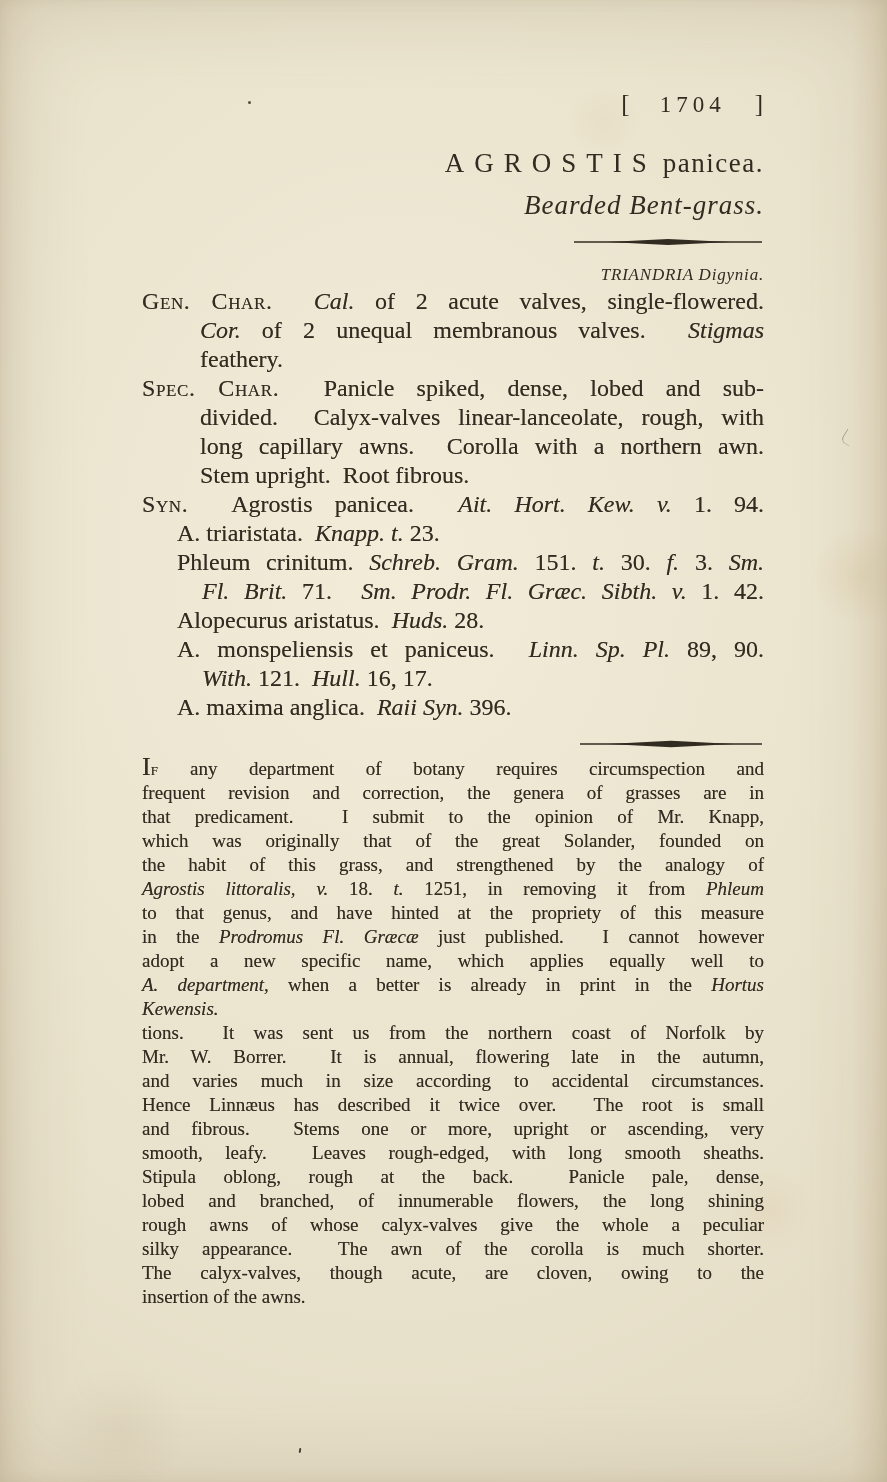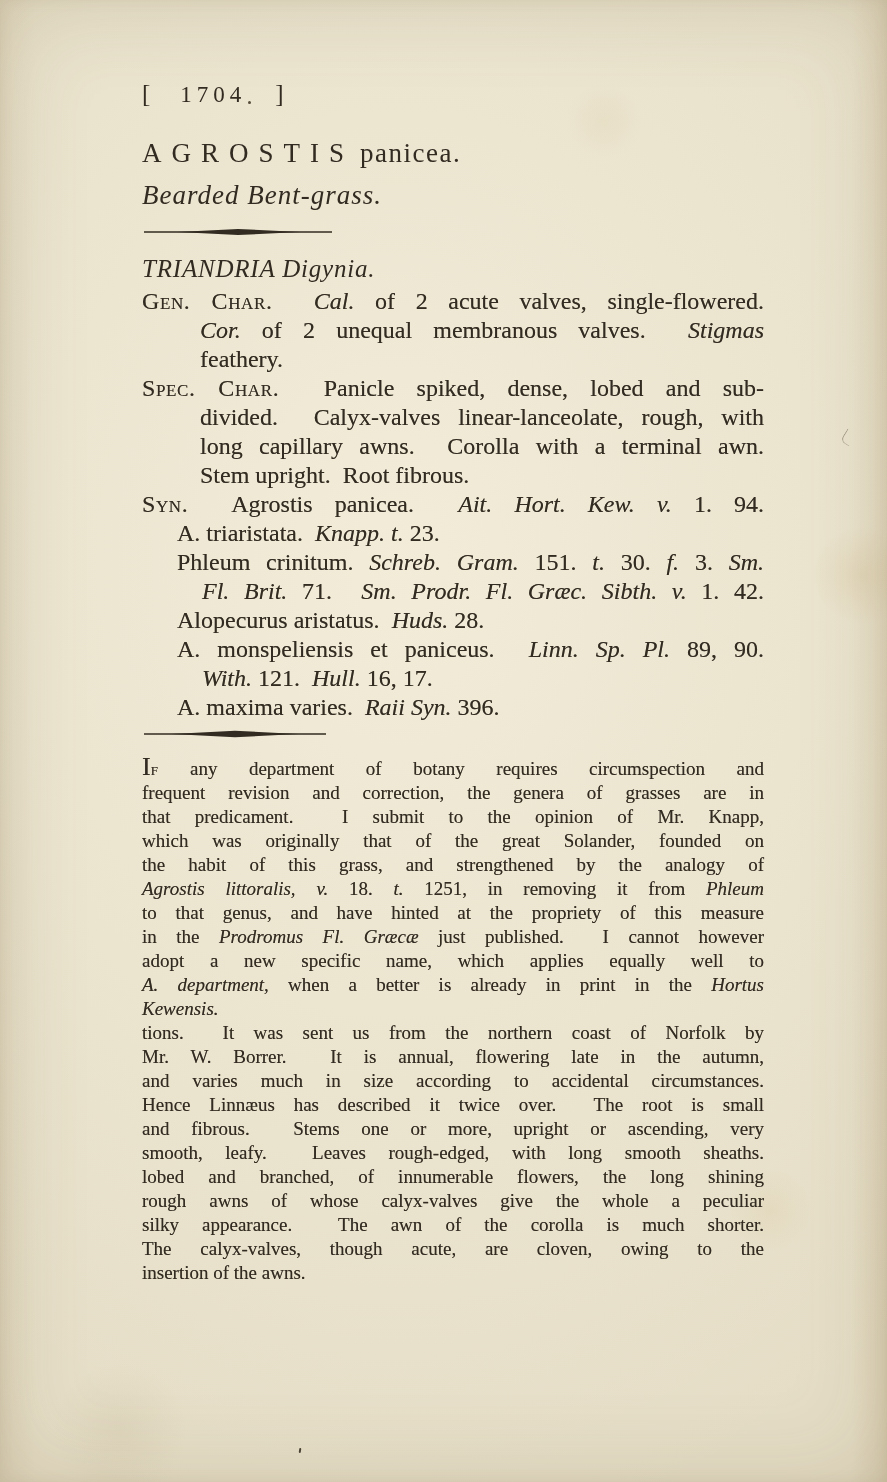--- a/index.html
+++ b/index.html
@@ -14,38 +14,38 @@
     background-image:
       radial-gradient(ellipse 120% 90% at 45% 38%, rgba(252,248,232,0.55), rgba(252,248,232,0) 75%),
       radial-gradient(circle 55px at 604px 121px, rgba(190,160,100,0.12), rgba(190,160,100,0) 70%),
       radial-gradient(circle 70px at 862px 575px, rgba(185,150,85,0.20), rgba(185,150,85,0) 70%),
       radial-gradient(circle 60px at 770px 1210px, rgba(185,150,85,0.10), rgba(185,150,85,0) 70%),
       radial-gradient(circle 90px at 120px 1430px, rgba(150,130,90,0.10), rgba(150,130,90,0) 75%),
       linear-gradient(to right, rgba(150,125,80,0.08), rgba(150,125,80,0) 4%, rgba(150,125,80,0) 96%, rgba(160,130,80,0.14));
     box-shadow: inset 0 0 90px rgba(120,100,60,0.20), inset 0 0 14px rgba(120,100,60,0.10);
   }
   .abs { position:absolute; }
-  .centered { left:142px; width:622px; text-align:left; }
+  .centered { left:142px; width:622px; text-align:right;margin-top:10px; }
 
   .pagenum { top:80px; font-size:23px; letter-spacing:1px; }
   .pagenum .digits { margin:0 29px; letter-spacing:5px; }
   .pagenum .brk { font-size:25px; }
 
   .plate-title { top:138px; font-size:27px; white-space:nowrap; }
   .plate-title .genus { letter-spacing:10px; }
   .plate-title .species { margin-left:6px; letter-spacing:1.5px; }
 
   .subtitle { top:180px; font-size:27px; font-style:italic; letter-spacing:1px; }
 
   .divider { height:10px; line-height:0; }
   .divider-1 { top:227px; }
   .divider-2 { top:729px; }
   .divider svg { display:inline-block; }
 
-  .taxonomy { top:255px; font-size:25px; font-style:italic; letter-spacing:0.8px; }
+  .taxonomy { top:255px; font-size:17px; font-style:italic; letter-spacing:0.8px; }
 
   .textblock { left:142px; width:622px; }
   .descr { top:287px; font-size:24px; line-height:29px; }
   .bodytext { top:755px; font-size:19px; line-height:24px; }
 
   .line { white-space:pre-wrap; text-shadow:0 0 0.5px rgba(50,43,33,0.55); }
   .line.j { text-align:justify; text-align-last:justify; }
   .i0 { margin-left:0; }
   .i1 { margin-left:58px; }
   .is { margin-left:35px; }
@@ -84,30 +84,30 @@
   </div>
 
   <div class="abs centered taxonomy">TRIANDRIA Digynia.</div>
 
   <div class="abs textblock descr">
       <div class="line i0 j"><span class="sc">Gen. Char.</span><span>  </span><span class="it">Cal.</span><span> of 2 acute valves, single-flowered.</span></div>
       <div class="line i1 j"><span class="it">Cor.</span><span> of 2 unequal membranous valves.  </span><span class="it">Stigmas</span></div>
       <div class="line i1"><span>feathery.</span></div>
       <div class="line i0 j"><span class="sc">Spec. Char.</span><span>  Panicle spiked, dense, lobed and sub-</span></div>
       <div class="line i1 j"><span>divided.  Calyx-valves linear-lanceolate, rough, with</span></div>
-      <div class="line i1 j"><span>long capillary awns.  Corolla with a terminal awn.</span></div>
+      <div class="line i1 j"><span>long capillary awns.  Corolla with a northern awn.</span></div>
       <div class="line i1"><span>Stem upright.  Root fibrous.</span></div>
       <div class="line i0 j"><span class="sc">Syn.</span><span>  Agrostis panicea.  </span><span class="it">Ait. Hort. Kew. v.</span><span> 1. 94.</span></div>
       <div class="line is"><span>A. triaristata.  </span><span class="it">Knapp. t.</span><span> 23.</span></div>
       <div class="line is j"><span>Phleum crinitum. </span><span class="it">Schreb. Gram.</span><span> 151. </span><span class="it">t.</span><span> 30. </span><span class="it">f.</span><span> 3. </span><span class="it">Sm.</span></div>
       <div class="line i2 j"><span class="it">Fl. Brit.</span><span> 71.  </span><span class="it">Sm. Prodr. Fl. Græc. Sibth. v.</span><span> 1. 42.</span></div>
       <div class="line is"><span>Alopecurus aristatus.  </span><span class="it">Huds.</span><span> 28.</span></div>
       <div class="line is j"><span>A. monspeliensis et paniceus.  </span><span class="it">Linn. Sp. Pl.</span><span> 89, 90.</span></div>
       <div class="line i2"><span class="it">With.</span><span> 121.  </span><span class="it">Hull.</span><span> 16, 17.</span></div>
-      <div class="line is"><span>A. maxima varies.  </span><span class="it">Raii Syn.</span><span> 396.</span></div>
+      <div class="line is"><span>A. maxima anglica.  </span><span class="it">Raii Syn.</span><span> 396.</span></div>
     </div>
 
   <div class="abs centered divider divider-2">
     <svg width="186" height="10" viewBox="0 0 186 10">
       <line x1="2" y1="5" x2="184" y2="5" stroke="#322b21" stroke-width="1.3"></line>
       <polygon points="30,5 93,1.7 156,5 93,8.3" fill="#322b21"></polygon>
     </svg>
   </div>
 
   <div class="abs textblock bodytext">
@@ -121,20 +121,21 @@
       <div class="line i0 j"><span>in the </span><span class="it">Prodromus Fl. Græcæ</span><span> just published.  I cannot however</span></div>
       <div class="line i0 j"><span>adopt a new specific name, which applies equally well to</span></div>
       <div class="line i0 j"><span class="it">A. department,</span><span> when a better is already in print in the </span><span class="it">Hortus</span></div>
       <div class="line i0"><span class="it">Kewensis.</span></div>
       <div class="line i0 j"><span>tions.  It was sent us from the northern coast of Norfolk by</span></div>
       <div class="line i0 j"><span>Mr. W. Borrer.  It is annual, flowering late in the autumn,</span></div>
       <div class="line i0 j"><span>and varies much in size according to accidental circumstances.</span></div>
       <div class="line i0 j"><span>Hence Linnæus has described it twice over.  The root is small</span></div>
       <div class="line i0 j"><span>and fibrous.  Stems one or more, upright or ascending, very</span></div>
       <div class="line i0 j"><span>smooth, leafy.  Leaves rough-edged, with long smooth sheaths.</span></div>
+      <div class="line i0 j"><span>Stipula oblong, rough at the back.  Panicle pale, dense,</span></div>
       <div class="line i0 j"><span>lobed and branched, of innumerable flowers, the long shining</span></div>
       <div class="line i0 j"><span>rough awns of whose calyx-valves give the whole a peculiar</span></div>
       <div class="line i0 j"><span>silky appearance.  The awn of the corolla is much shorter.</span></div>
       <div class="line i0 j"><span>The calyx-valves, though acute, are cloven, owing to the</span></div>
       <div class="line i0"><span>insertion of the awns.</span></div>
     </div>
 
   <div class="abs speck speck-dot"></div>
   <div class="abs speck speck-apostrophe"></div>
   <div class="abs speck pencil-mark"></div>

